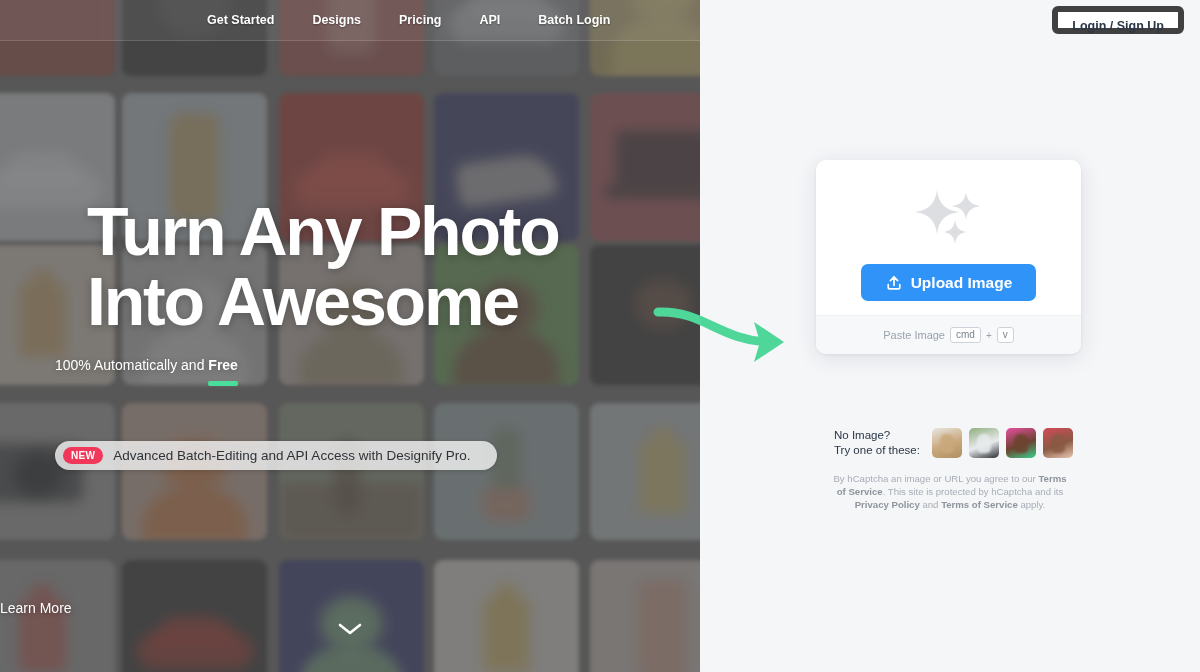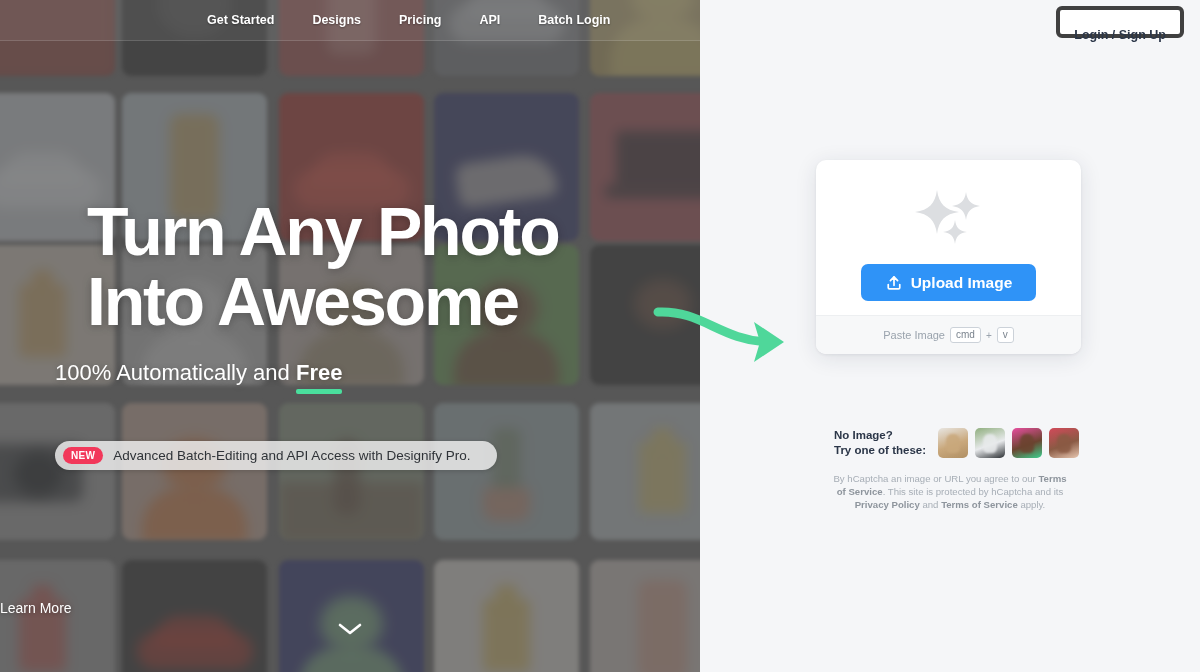--- a/index.html
+++ b/index.html
@@ -83,43 +83,43 @@
     z-index: 3;
   }
   .navitem {
     color: #ffffff; font-size: 12.5px; font-weight: bold;
     padding: 0 17px; line-height: 40px; white-space: nowrap;
     text-shadow: 0 1px 2px rgba(0,0,0,.35);
     cursor: pointer;
   }
   #loginBtn {
     position: absolute; right: 16px; top: 6px;
-    height: 28px; padding: 12px 14px;
-    border: 4px solid #404040; border-radius: 6px;
+    height: 28px; padding: 1px 14px;
+    border: 6px solid #404040; border-radius: 6px;
     background: #ffffff; color: #2b3648;
     font-size: 12.5px; font-weight: bold; line-height: 26px;
     cursor: pointer; white-space: nowrap;
     z-index: 3;
   }
 
   
   #heroCopy {
     position: absolute; left: 55px; top: 196px;
     z-index: 20; width: 620px;
   }
   #headline {
     color: #ffffff; font-weight: bold;
     font-size: 68px; line-height: 70px;
     letter-spacing: -2.2px;
     text-shadow: 0 2px 10px rgba(0,0,0,.25);
     margin-left: 32px;
   }
   #subline {
-    margin-top: 24px;
-    color: #ffffff; font-size: 22px; line-height: 26px;
+    margin-top: 16px;
+    color: #ffffff; font-size: 14px; line-height: 26px;
     text-shadow: 0 1px 6px rgba(0,0,0,.3);
   }
   #sublineStrong {
     font-weight: bold;
     position: relative;
     display: inline-block;
   }
   #sublineUnderline {
     position: absolute; left: 0; bottom: -8px;
     width: 100%; height: 5px;
@@ -212,21 +212,21 @@
     color: #7b848e; font-size: 10px;
     padding: 2px 5px; background: #ffffff; line-height: 1;
   }
   .kbdPlus { color: #9aa3ad; font-size: 10px; }
 
   #noImage {
     position: absolute; left: 134px; top: 428px;
     display: flex; align-items: center; gap: 12px;
   }
   #noImageLabel {
-    color: #2b3648; font-size: 11.5px; font-weight: bold;
+    color: #2b3648; font-size: 11.5px; font-weight: normal;
     line-height: 15px; white-space: nowrap;
   }
   #samples { display: flex; gap: 7px; }
   .sample {
     width: 30px; height: 30px; border-radius: 5px;
     overflow: hidden; position: relative; cursor: pointer;
     background: #ddd;
   }
   #legal {
     position: absolute; left: 130px; top: 472px;

